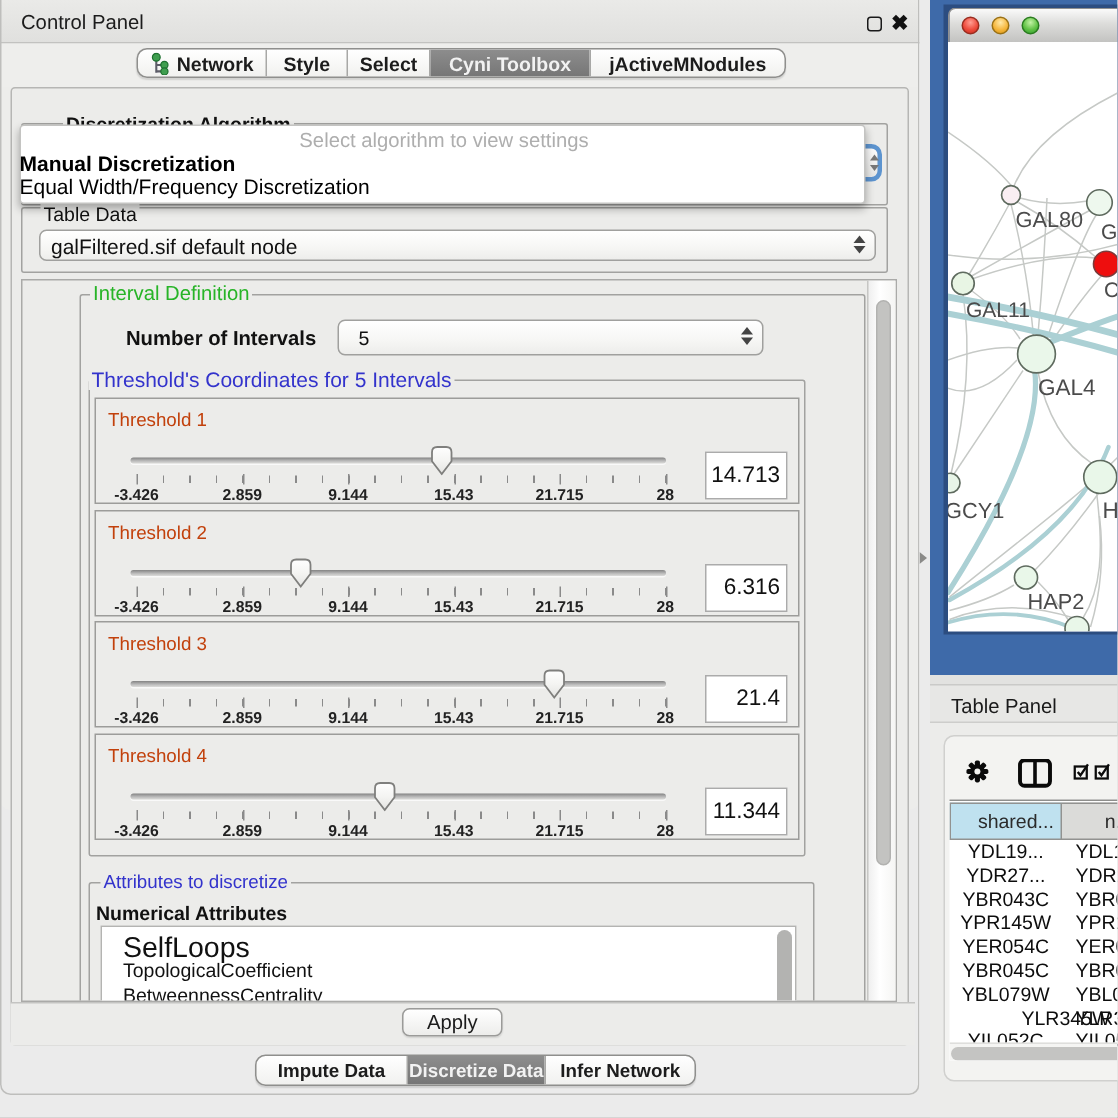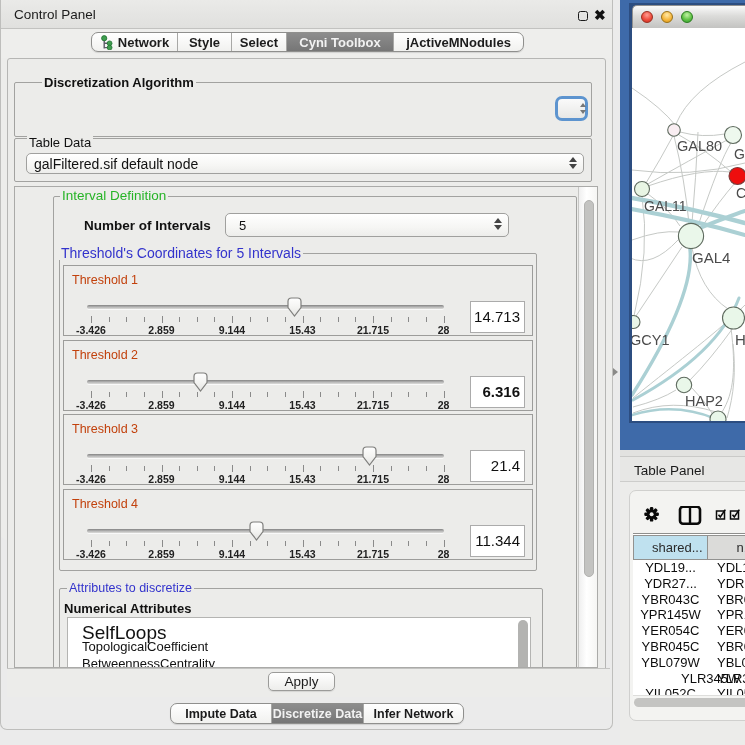--- a/index.html
+++ b/index.html
@@ -266,21 +266,21 @@
         <div class="tick" style="left:168.0px;top:50px;height:7px;"></div>
         <div class="tick" style="left:238.5px;top:50px;height:7px;"></div>
         <div class="tick" style="left:309.0px;top:50px;height:7px;"></div>
         <div class="tick" style="left:379.5px;top:50px;height:7px;"></div>
       <div class="tlab" style="left:2.0px;top:58px;width:50px;">-3.426</div>
         <div class="tlab" style="left:72.5px;top:58px;width:50px;">2.859</div>
         <div class="tlab" style="left:143.0px;top:58px;width:50px;">9.144</div>
         <div class="tlab" style="left:213.5px;top:58px;width:50px;">15.43</div>
         <div class="tlab" style="left:284.0px;top:58px;width:50px;">21.715</div>
         <div class="tlab" style="left:354.5px;top:58px;width:50px;">28</div>
-      <div class="vbox" style="left:406px;top:35px;width:55px;height:32px;line-height:30px;padding-right:4px;font-weight:bold;">6.316</div>
+      <div class="vbox" style="left:406px;top:35px;width:55px;height:32px;line-height:30px;padding-right:4px;">6.316</div>
     </div>
     <div class="tpanel" style="left:48px;top:227px;width:470px;height:71px;padding-left:34px;">
       <div class="ttitle" style="left:8px;top:7px;">Threshold 3</div>
       <div class="track" style="left:23px;top:39px;width:357px;"></div>
       <svg class="a" style="left:296.9px;top:31px;" width="17" height="20">
         <defs>
             <linearGradient id="th227" x1="0" y1="0" x2="0" y2="1">
         <stop offset="0" stop-color="#fefefe"></stop>
               <stop offset="0.5" stop-color="#f4f4f2"></stop>
               <stop offset="1" stop-color="#e4e4e2"></stop>
@@ -348,13 +348,19 @@
        background:linear-gradient(#ffffff,#ededeb);font-size:13.5px;font-weight:normal;color:#1c1c1c;
        text-align:center;line-height:17px;box-shadow:0 1px 1px rgba(0,0,0,0.1);">Apply</div>
 
   <div class="seg" style="left:170px;top:703px;width:294px;height:21px;font-size:12.5px;">
     <div style="width:101px;">Impute Data</div>
     <div class="sel" style="width:92px;">Discretize Data</div>
     <div style="width:99px;">Infer Network</div>
   </div>
   <div class="a" style="left:0;top:0;width:613px;height:730px;border:1px solid #bebebc;border-top:none;border-radius:0 0 7px 7px;"></div>
 
+  <div class="a" style="left:13px;top:83px;width:564px;height:53px;background:#ffffff;border:1px solid #c4c4c2;
+       border-radius:3px;box-shadow:0 3px 6px rgba(0,0,0,0.3);">
+    <div class="a" style="left:0;top:2px;width:564px;text-align:center;font-size:13.5px;color:#aeaeae;">Select algorithm to view settings</div>
+    <div class="a" style="left:-1px;top:17px;font-size:14px;font-weight:bold;color:#000;">Manual Discretization</div>
+    <div class="a" style="left:-1px;top:32px;font-size:14px;color:#000;">Equal Width/Frequency Discretization</div>
+  </div>
 </div>
 
 </body></html>

